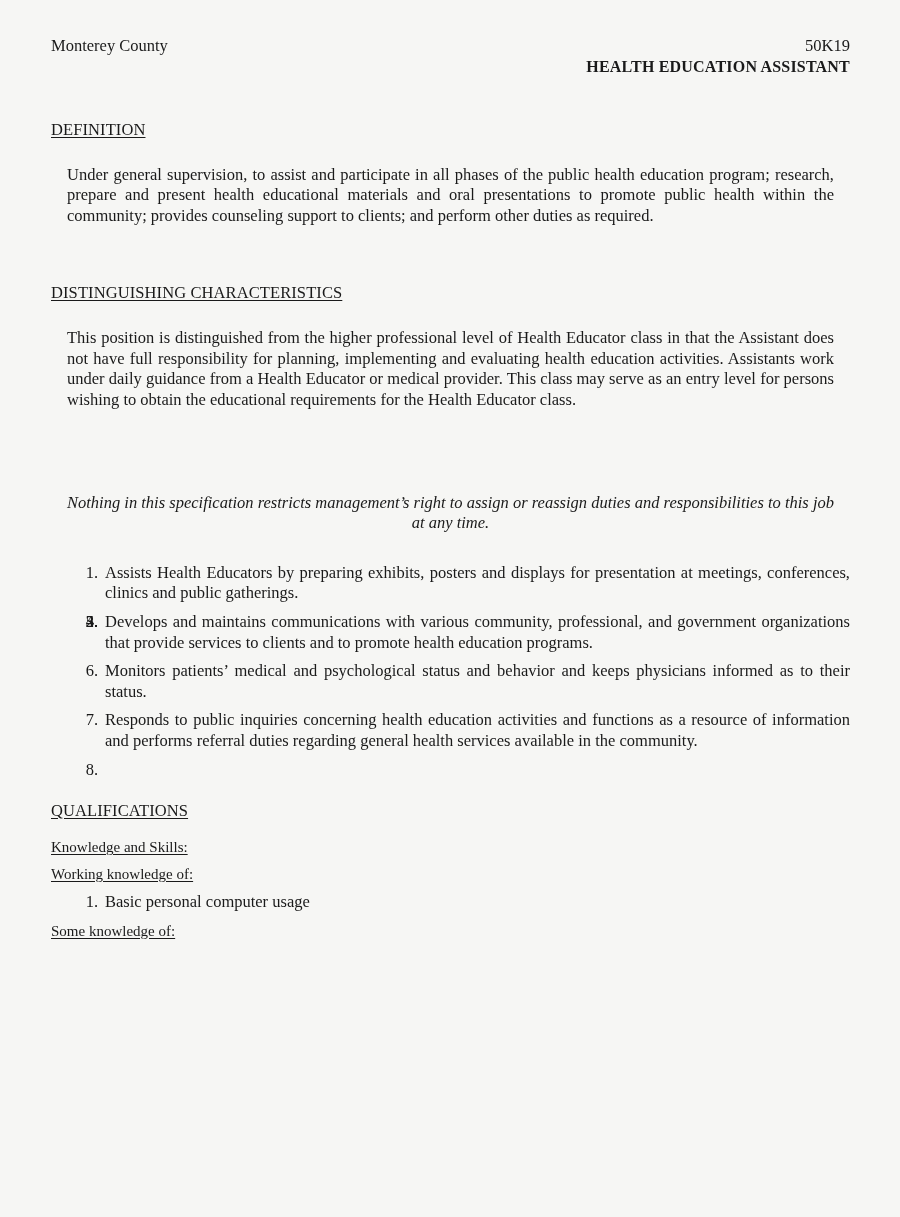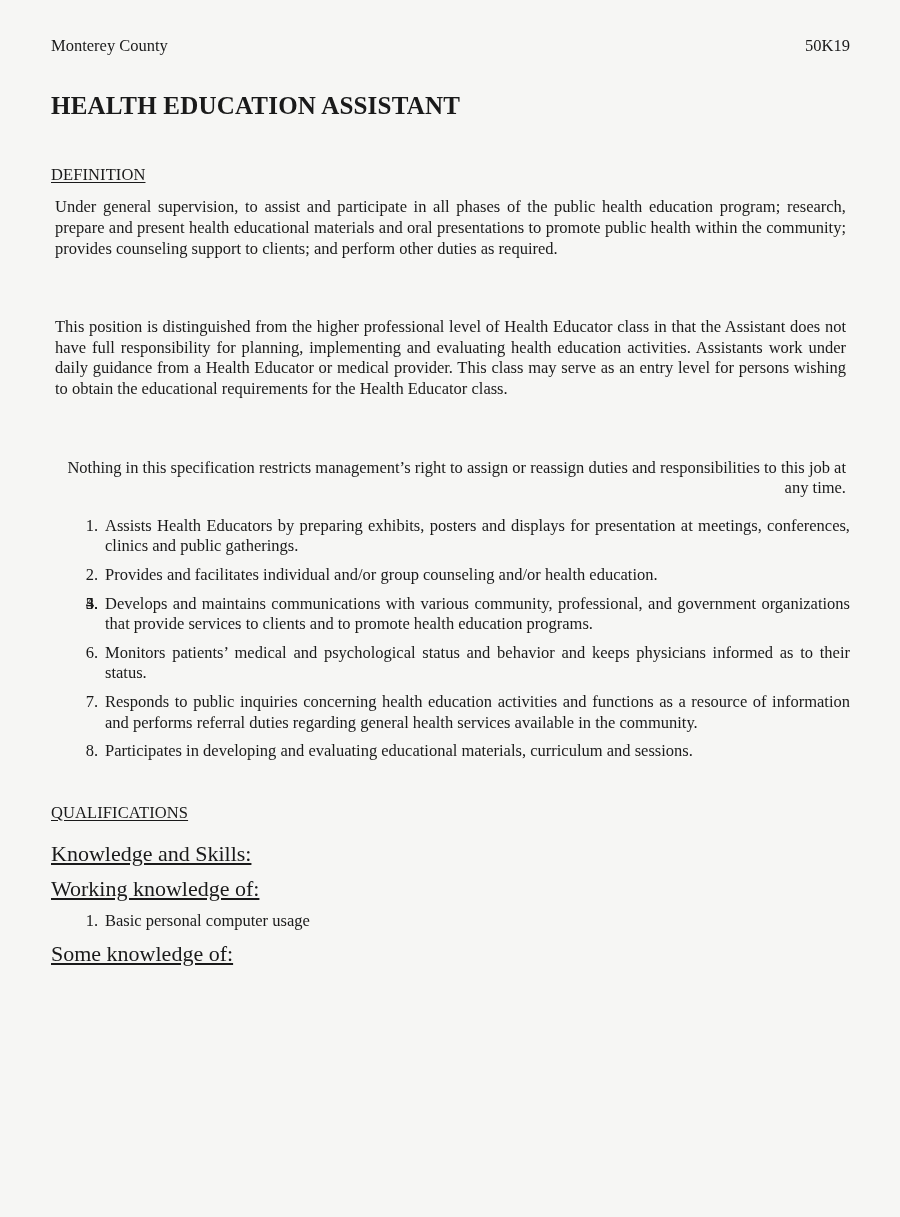--- a/index.html
+++ b/index.html
@@ -37,54 +37,53 @@
     align-items: center;
     padding-top: 36px;
     font-size: 16.5px;
     line-height: 1.25;
   }
   .header-left { white-space: nowrap; }
   .header-right { white-space: nowrap; }
 
   
   .doc-title {
-    text-align: left;
+    text-align: right;
     font-weight: bold;
-    font-size: 25px;
+    font-size: 16px;
     letter-spacing: 0.2px;
-    margin-top: 34px;
     line-height: 1.2;
   }
 
   
   .section-heading {
     font-weight: normal;
     font-size: 16.5px;
     text-decoration: underline;
     text-underline-offset: 2px;
     letter-spacing: 0.1px;
     line-height: 1.2;
   }
   .sub-heading {
     font-weight: normal;
-    font-size: 22px;
+    font-size: 15px;
     text-decoration: underline;
     text-underline-offset: 2px;
     line-height: 1.2;
   }
 
   
   p.body {
     font-size: 16.5px;
     line-height: 20.6px;
     text-align: justify;
-    margin: 4px;
+    margin: 16px;
     hyphens: none;
   }
-  p.body.left { text-align: right; }
+  p.body.left { text-align: center; font-style: italic; }
 
   
   .gap-sec   { height: 41px; }
   .gap-sec2  { height: 44px; }
   .gap-head  { height: 9px; }
   .gap-list  { height: 13px; }
 
   
   ol.duties {
     margin: 0;
@@ -141,36 +140,36 @@
     </div>
 
     <div class="doc-title">HEALTH EDUCATION ASSISTANT</div>
 
     <div class="gap-sec2"></div>
     <div class="section-heading">DEFINITION</div>
     <div class="gap-head"></div>
     <p class="body">Under general supervision, to assist and participate in all phases of the public health education program; research, prepare and present health educational materials and oral presentations to promote public health within the community; provides counseling support to clients; and perform other duties as required.</p>
 
     <div class="gap-sec"></div>
+    <div class="section-heading">DISTINGUISHING CHARACTERISTICS</div>
     <div class="gap-head"></div>
     <p class="body">This position is distinguished from the higher professional level of Health Educator class in that the Assistant does not have full responsibility for planning, implementing and evaluating health education activities.  Assistants work under daily guidance from a Health Educator or medical provider.  This class may serve as an entry level for persons wishing to obtain the educational requirements for the Health Educator class.</p>
 
     <div class="gap-sec"></div>
     <div class="gap-head"></div>
     <p class="body left">Nothing in this specification restricts management’s right to assign or reassign duties and responsibilities to this job at any time.</p>
 
     <div class="gap-list"></div>
     <ol class="duties">
       <li>
         <span class="num">1.</span>
         <span>Assists Health Educators by preparing exhibits, posters and displays for presentation at meetings, conferences, clinics and public gatherings.</span>
       </li>
       <li>
         <span class="num">2.</span>
-        <span>Provides and facilitates individual and/or group counseling and/or health education.</span>
       </li>
       <li>
         <span class="num">3.</span>
       </li>
       <li>
         <span class="num">4.</span>
       </li>
       <li>
         <span class="num">5.</span>
         <span>Develops and maintains communications with various community, professional, and government organizations that provide services to clients and to promote health education programs.</span>
@@ -178,21 +177,20 @@
       <li>
         <span class="num">6.</span>
         <span>Monitors patients’ medical and psychological status and behavior and keeps physicians informed as to their status.</span>
       </li>
       <li>
         <span class="num">7.</span>
         <span>Responds to public inquiries concerning health education activities and functions as a resource of information and performs referral duties regarding general health services available in the community.</span>
       </li>
       <li>
         <span class="num">8.</span>
-        <span>Participates in developing and evaluating educational materials, curriculum and sessions.</span>
       </li>
     </ol>
 
     <div class="gap-sec"></div>
     <div class="section-heading">QUALIFICATIONS</div>
     <div class="gap-head"></div>
 
     <div style="height:9px"></div>
     <div class="sub-heading">Knowledge and Skills:</div>
 

